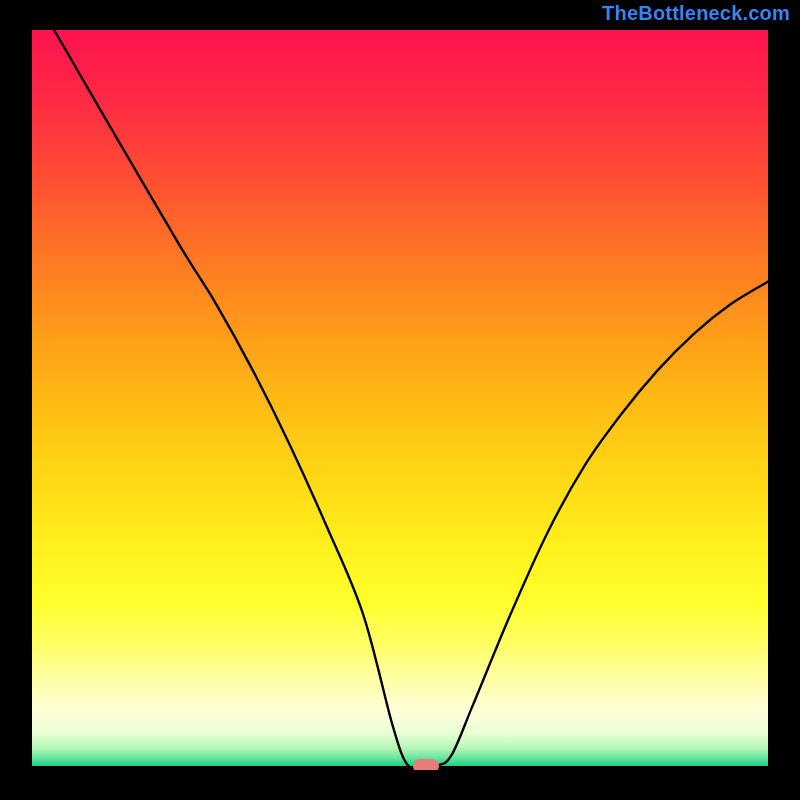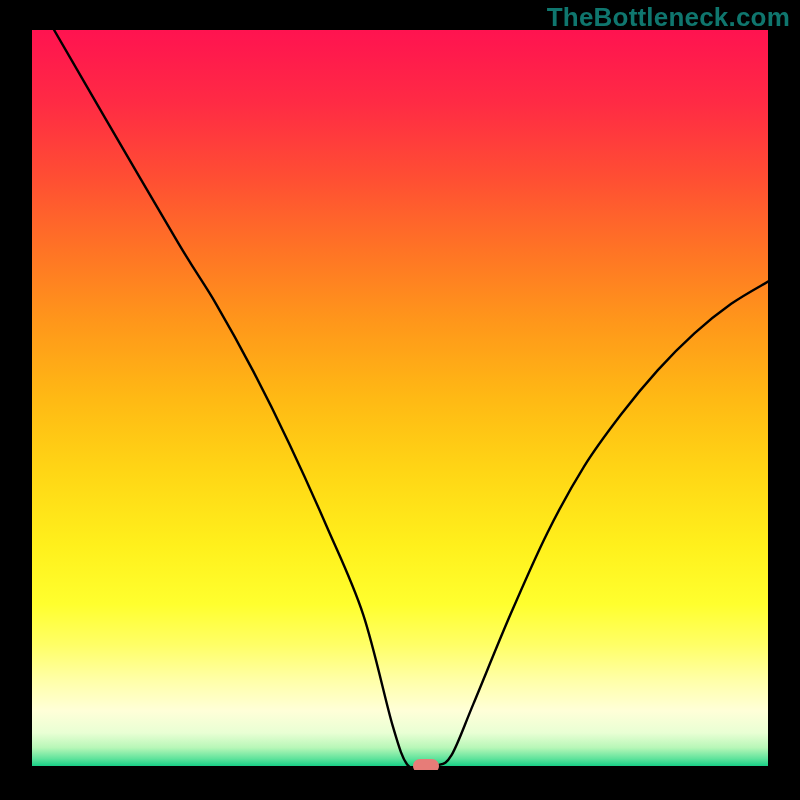--- a/index.html
+++ b/index.html
@@ -14,22 +14,22 @@
   .frame {
     position: relative;
     width: 800px;
     height: 800px;
     background: #000;
   }
   .watermark {
     position: absolute;
     top: 2px;
     right: 10px;
-    color: #0f766e;
-    font-size: 26px;
+    color: #3b82f6;
+    font-size: 20px;
     font-weight: 600;
     font-family: Arial, Helvetica, sans-serif;
     letter-spacing: 0.2px;
     z-index: 20;
     user-select: none;
   }
   .plot-area {
     position: absolute;
     left: 32px;
     top: 30px;

